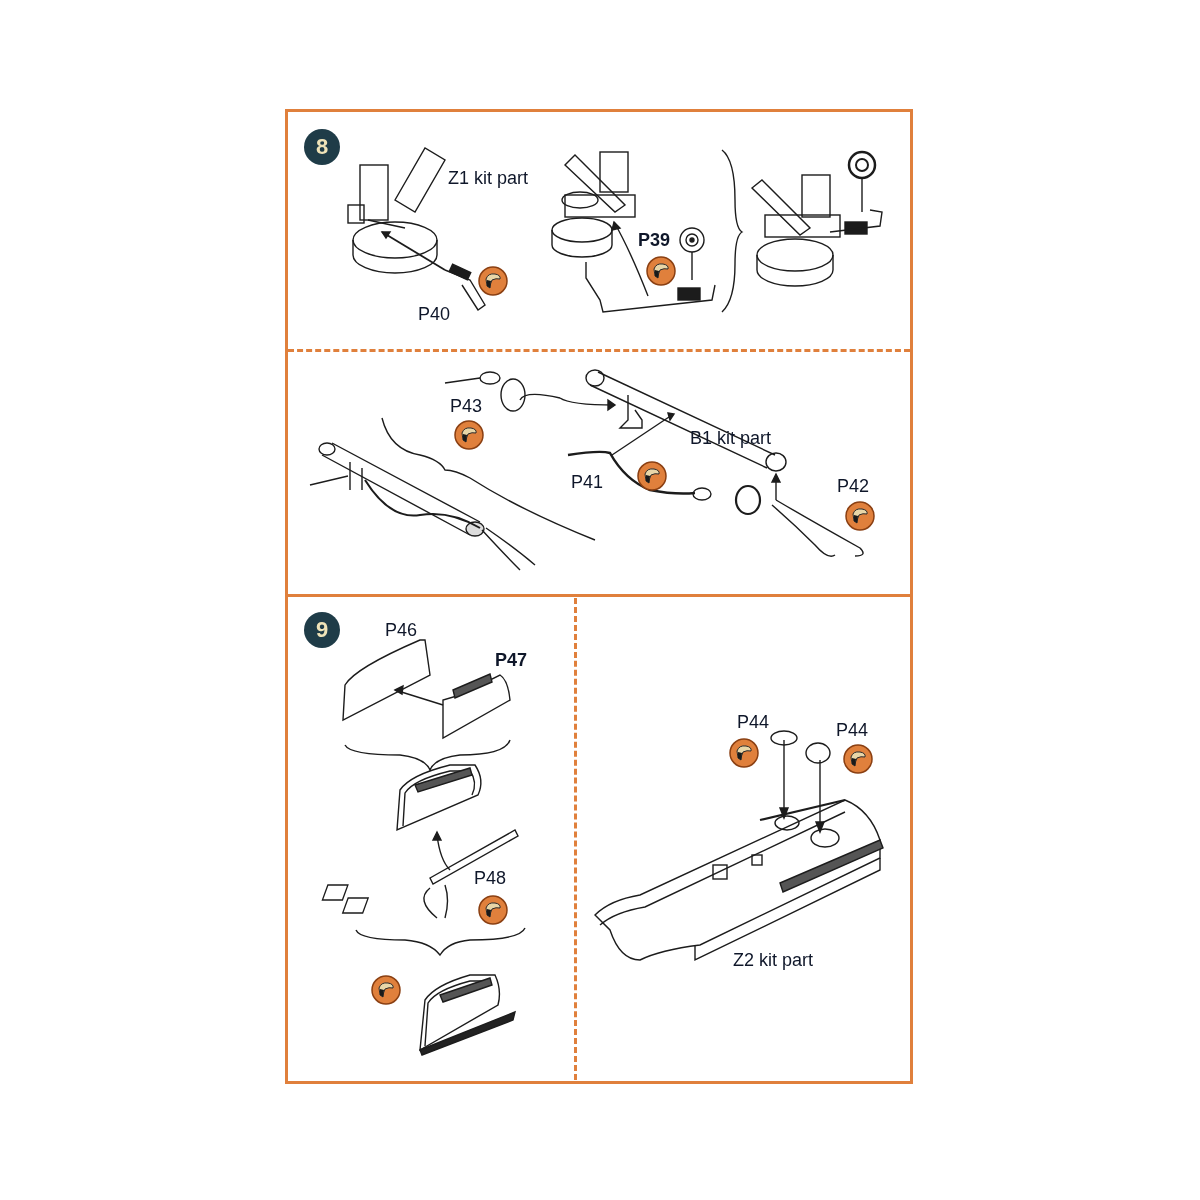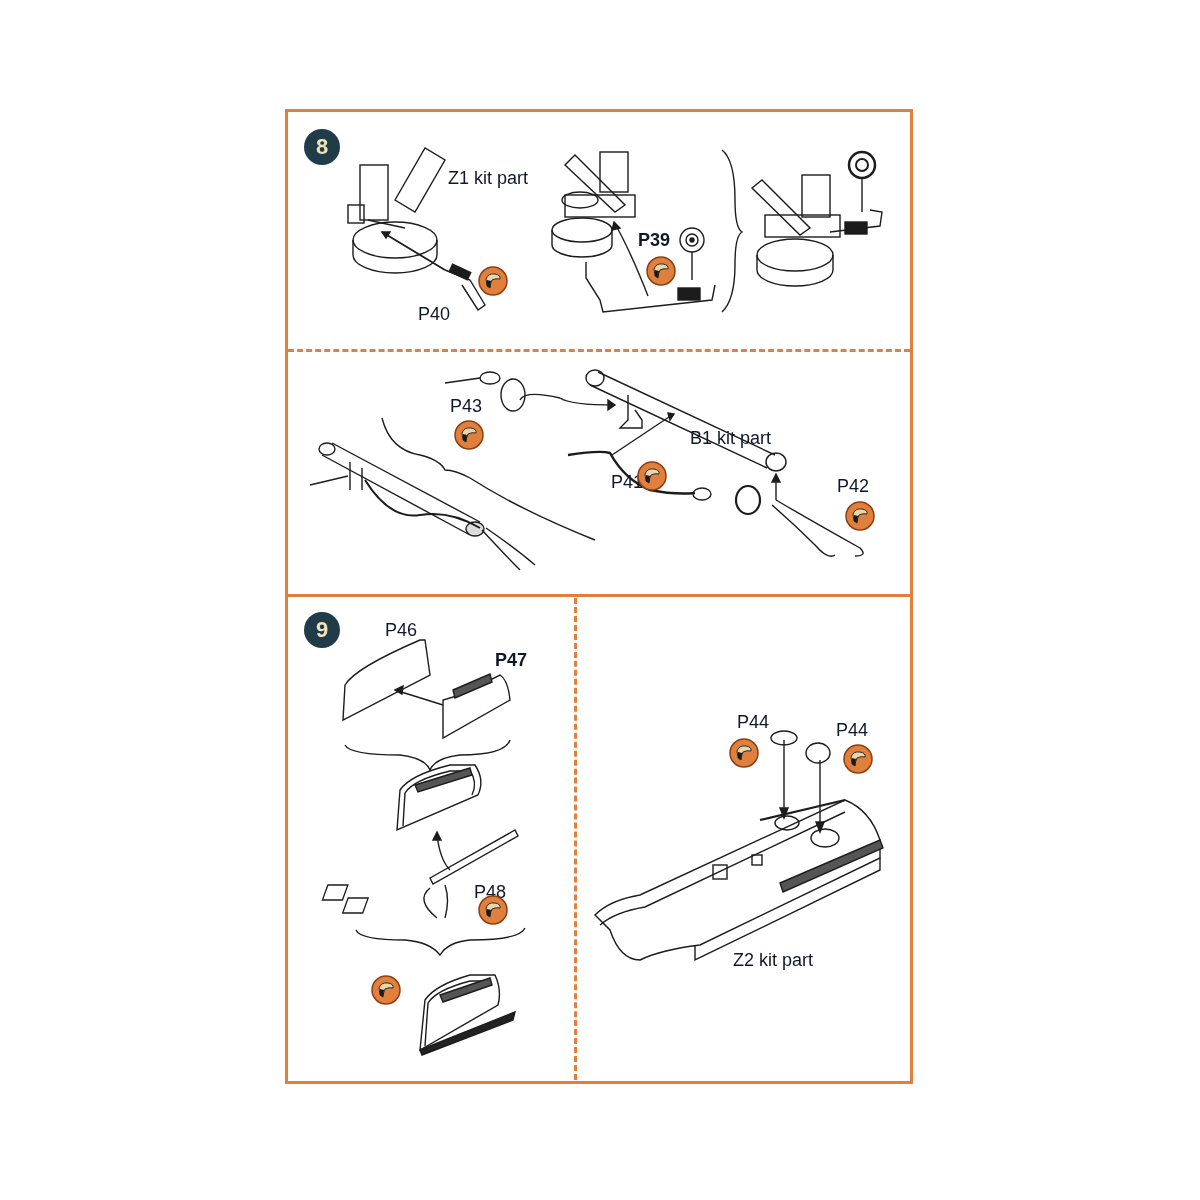--- a/index.html
+++ b/index.html
@@ -159,26 +159,26 @@
 </svg>
 
 <div class="step" style="left:304px;top:129px;">8</div>
 <div class="step" style="left:304px;top:612px;">9</div>
 
 <div class="lbl" style="left:448px;top:168px;">Z1 kit part</div>
 <div class="lbl" style="left:418px;top:288px;margin-top:16px;">P40</div>
 <div class="lbl" style="left:638px;top:230px;font-weight:bold;">P39</div>
 <div class="lbl" style="left:690px;top:388px;margin-top:40px;">B1 kit part</div>
 <div class="lbl" style="left:450px;top:396px;">P43</div>
-<div class="lbl" style="left:571px;top:472px;margin-left:40px;">P41</div>
+<div class="lbl" style="left:571px;top:472px;">P41</div>
 <div class="lbl" style="left:837px;top:476px;text-align:center;">P42</div>
 
 <div class="lbl" style="left:385px;top:620px;">P46</div>
 <div class="lbl" style="left:495px;top:650px;font-weight:bold;">P47</div>
-<div class="lbl" style="left:474px;top:868px;margin-top:14px;">P48</div>
+<div class="lbl" style="left:474px;top:868px;">P48</div>
 <div class="lbl" style="left:737px;top:712px;">P44</div>
 <div class="lbl" style="left:836px;top:720px;">P44</div>
 <div class="lbl" style="left:733px;top:950px;text-align:right;">Z2 kit part</div>
 
 <svg class="pe" style="left:478px;top:266px;">
     <use href="#pe-icon"></use>
   </svg>
 <svg class="pe" style="left:646px;top:256px;">
     <use href="#pe-icon"></use>
   </svg>

